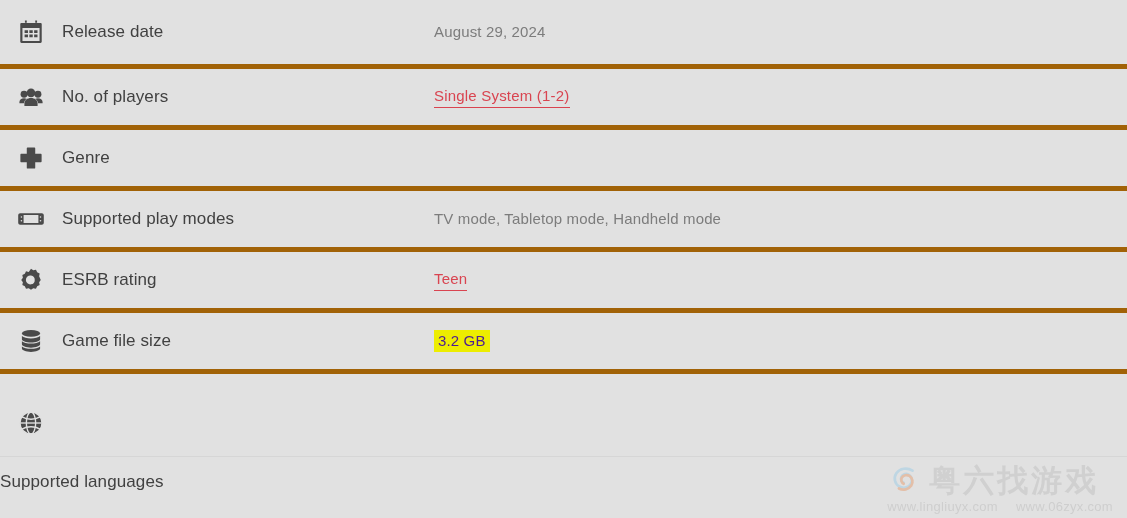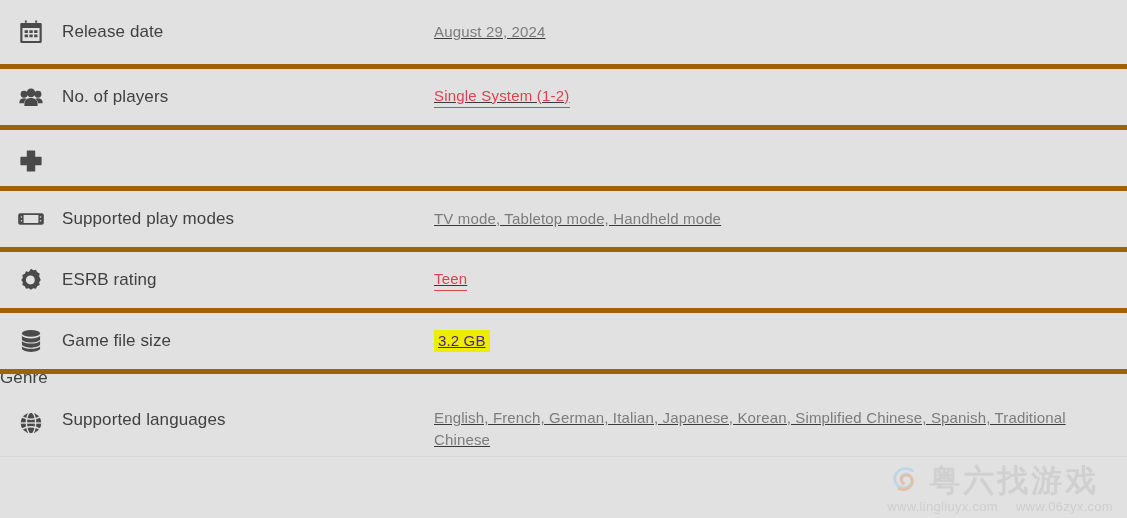--- a/index.html
+++ b/index.html
@@ -23,25 +23,25 @@
   }
 
   .spec-row {
     display: flex;
     align-items: flex-start;
     box-sizing: border-box;
     border-bottom: 5px solid #a16207;
     padding: 0;
     position: relative;
   }
-  .spec-row:last-child { border-bottom: 1px solid #d6d6d6; }
+  .spec-row:last-child { border-bottom: 1px solid #d6d6d6; flex-direction: column; }
 
   .row-r1 { height: 69px; }
   .row-r2 { height: 61px; }
-  .row-r3 { height: 61px; flex-direction: column; }
+  .row-r3 { height: 61px; }
   .row-r4 { height: 61px; }
   .row-r5 { height: 61px; }
   .row-r6 { height: 61px; }
   .row-r7 { height: 61px; }
   .row-r8 { height: 83px; }
 
   .cell-icon {
     width: 62px;
     flex: 0 0 62px;
     display: flex;
@@ -71,21 +71,20 @@
     letter-spacing: .1px;
     line-height: 1.2;
   }
 
   .cell-value {
     flex: 1 1 auto;
     display: flex;
     align-items: center;
     height: 100%;
     box-sizing: border-box;
-    text-decoration: underline;
   }
   .row-r8 .cell-value { align-items: center; padding-top: 28px; }
 
   .value-plain {
     font-size: 15px;
     color: #7c7c7c;
     line-height: 1.45;
     letter-spacing: .15px;
   }
   .value-plain.wrap {

